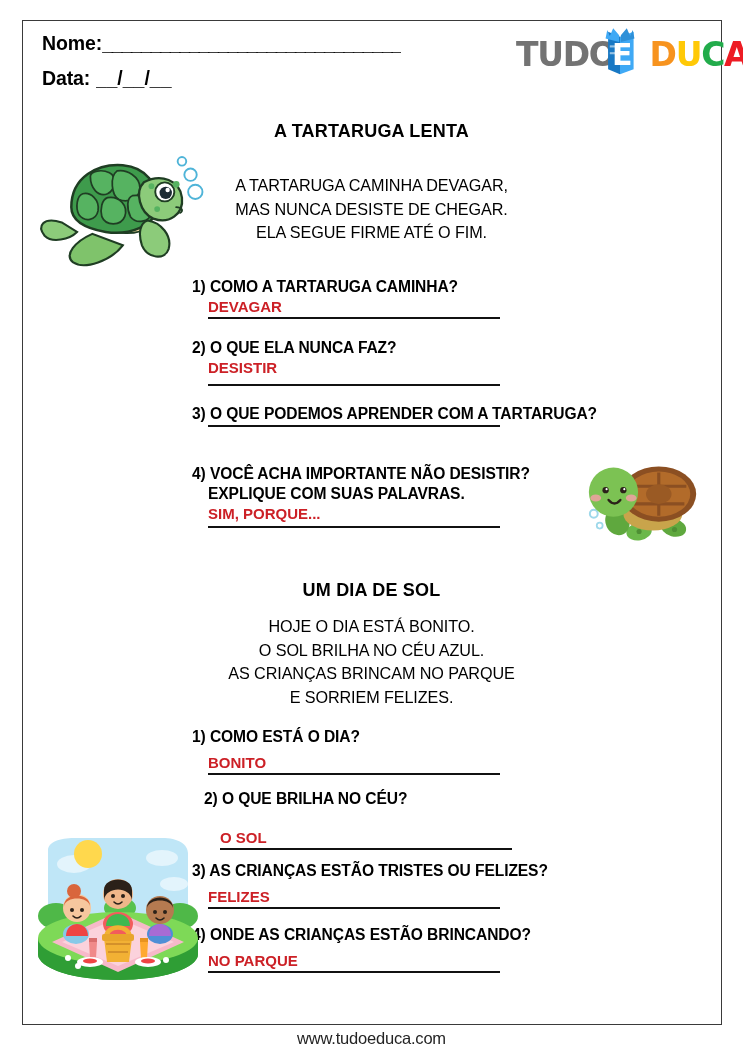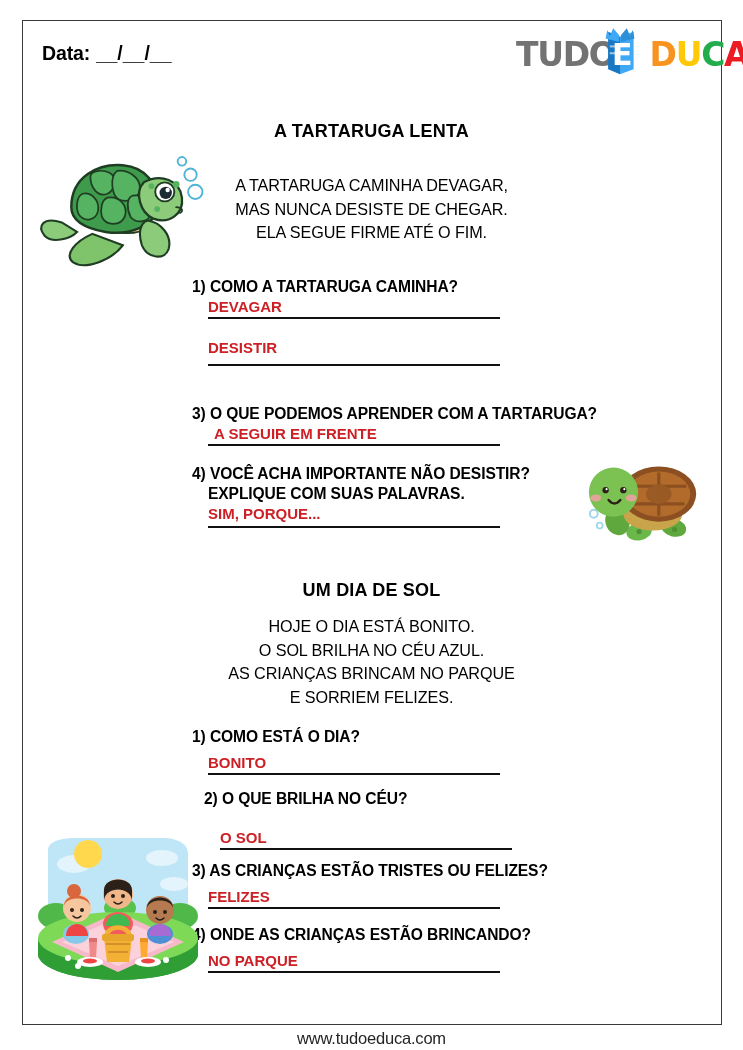--- a/index.html
+++ b/index.html
@@ -170,20 +170,24 @@
   #picnic-illustration { left: 34px; top: 838px; width: 168px; height: 146px; }
 </style>
 </head>
 <body>
 
 <div id="worksheet-page">
 
   <div id="page-border"></div>
 
   <div id="header-block">
+    <div class="field-row" id="field-nome-row">
+      <span class="field-label">Nome:</span>
+        <span class="field-rule" id="nome-rule">_______________________________</span>
+    </div>
     <div class="field-row" id="field-data-row">
       <span class="field-label">Data:</span>&nbsp;<span class="field-rule" id="data-rule">__/__/__</span>
     </div>
   </div>
 
   <div id="brand-logo">
     <div id="logo-wordmark">
       <span class="logo-seg" style="color:#737373">TUDO</span><span class="logo-seg" style="display:inline-block;width:34px"></span><span class="logo-seg" style="color:#F7931E">D</span><span class="logo-seg" style="color:#FFC907">U</span><span class="logo-seg" style="color:#22AC4B">C</span><span class="logo-seg" style="color:#ED1C24">A</span>
     </div>
     <svg id="logo-book" viewBox="0 0 40 58">
@@ -210,33 +214,36 @@
       <span>1)</span>
       <span>COMO A TARTARUGA CAMINHA?</span>
     </div>
     <div class="q-answer-wrap">
       <div class="q-answer">DEVAGAR</div>
       <div class="answer-rule"></div>
     </div>
   </div>
 
   <div class="q-block" style="left:192px; top:338px;">
+    <div class="q-text">
+      <span>2)</span>
+      <span>O QUE ELA NUNCA FAZ?</span>
+    </div>
     <div class="q-answer-wrap">
       <div class="q-answer">DESISTIR</div>
       <div class="answer-rule" style="margin-top:7px;"></div>
     </div>
   </div>
 
   <div class="q-block" style="left:192px; top:404px;">
     <div class="q-text">
       <span>3)</span>
       <span>O QUE PODEMOS APRENDER COM A TARTARUGA?</span>
     </div>
     <div class="q-answer-wrap">
-      <div class="q-answer indented">A SEGUIR EM FRENTE</div>
       <div class="answer-rule"></div>
     </div>
   </div>
 
   <div class="q-block" style="left:192px; top:464px;">
     <div class="q-text">
       <span>4)</span>
       <span>VOCÊ ACHA IMPORTANTE NÃO DESISTIR?</span>
     </div>
     <div class="q-text" style="padding-left:16px;">EXPLIQUE COM SUAS PALAVRAS.</div>

